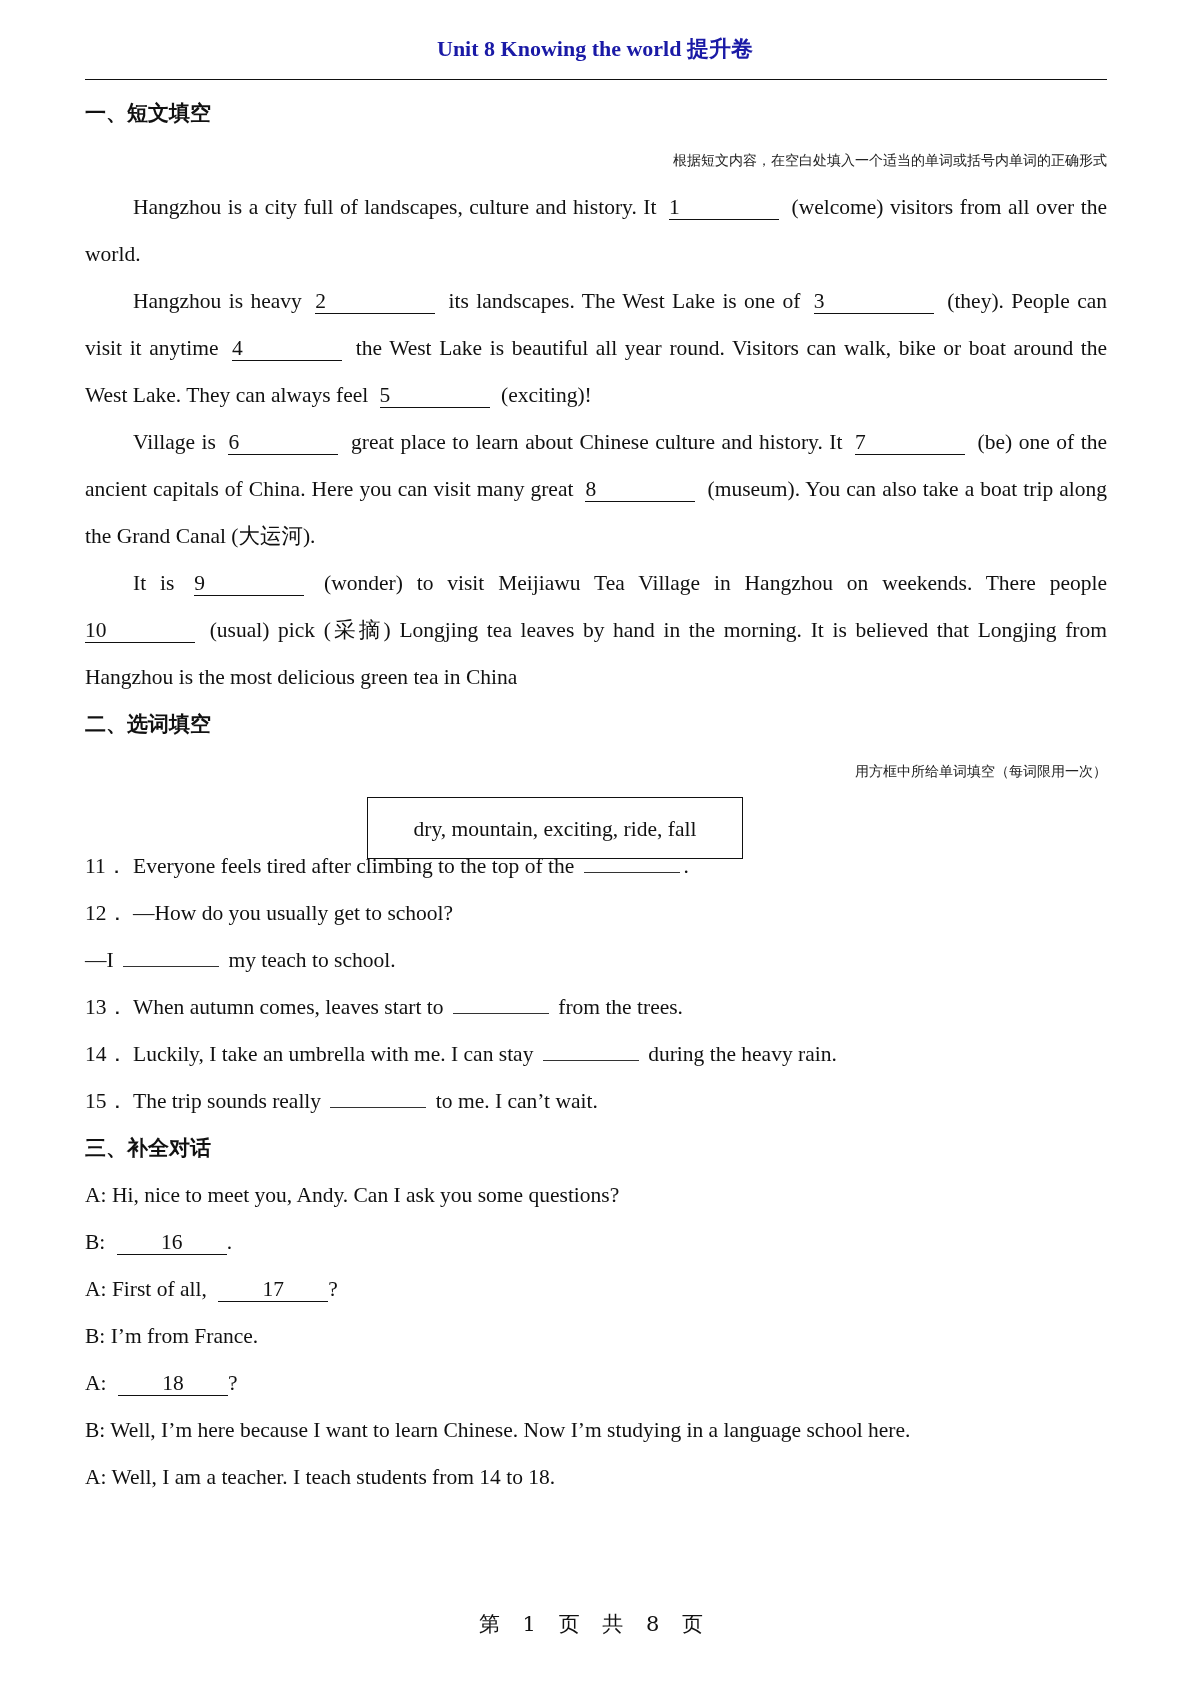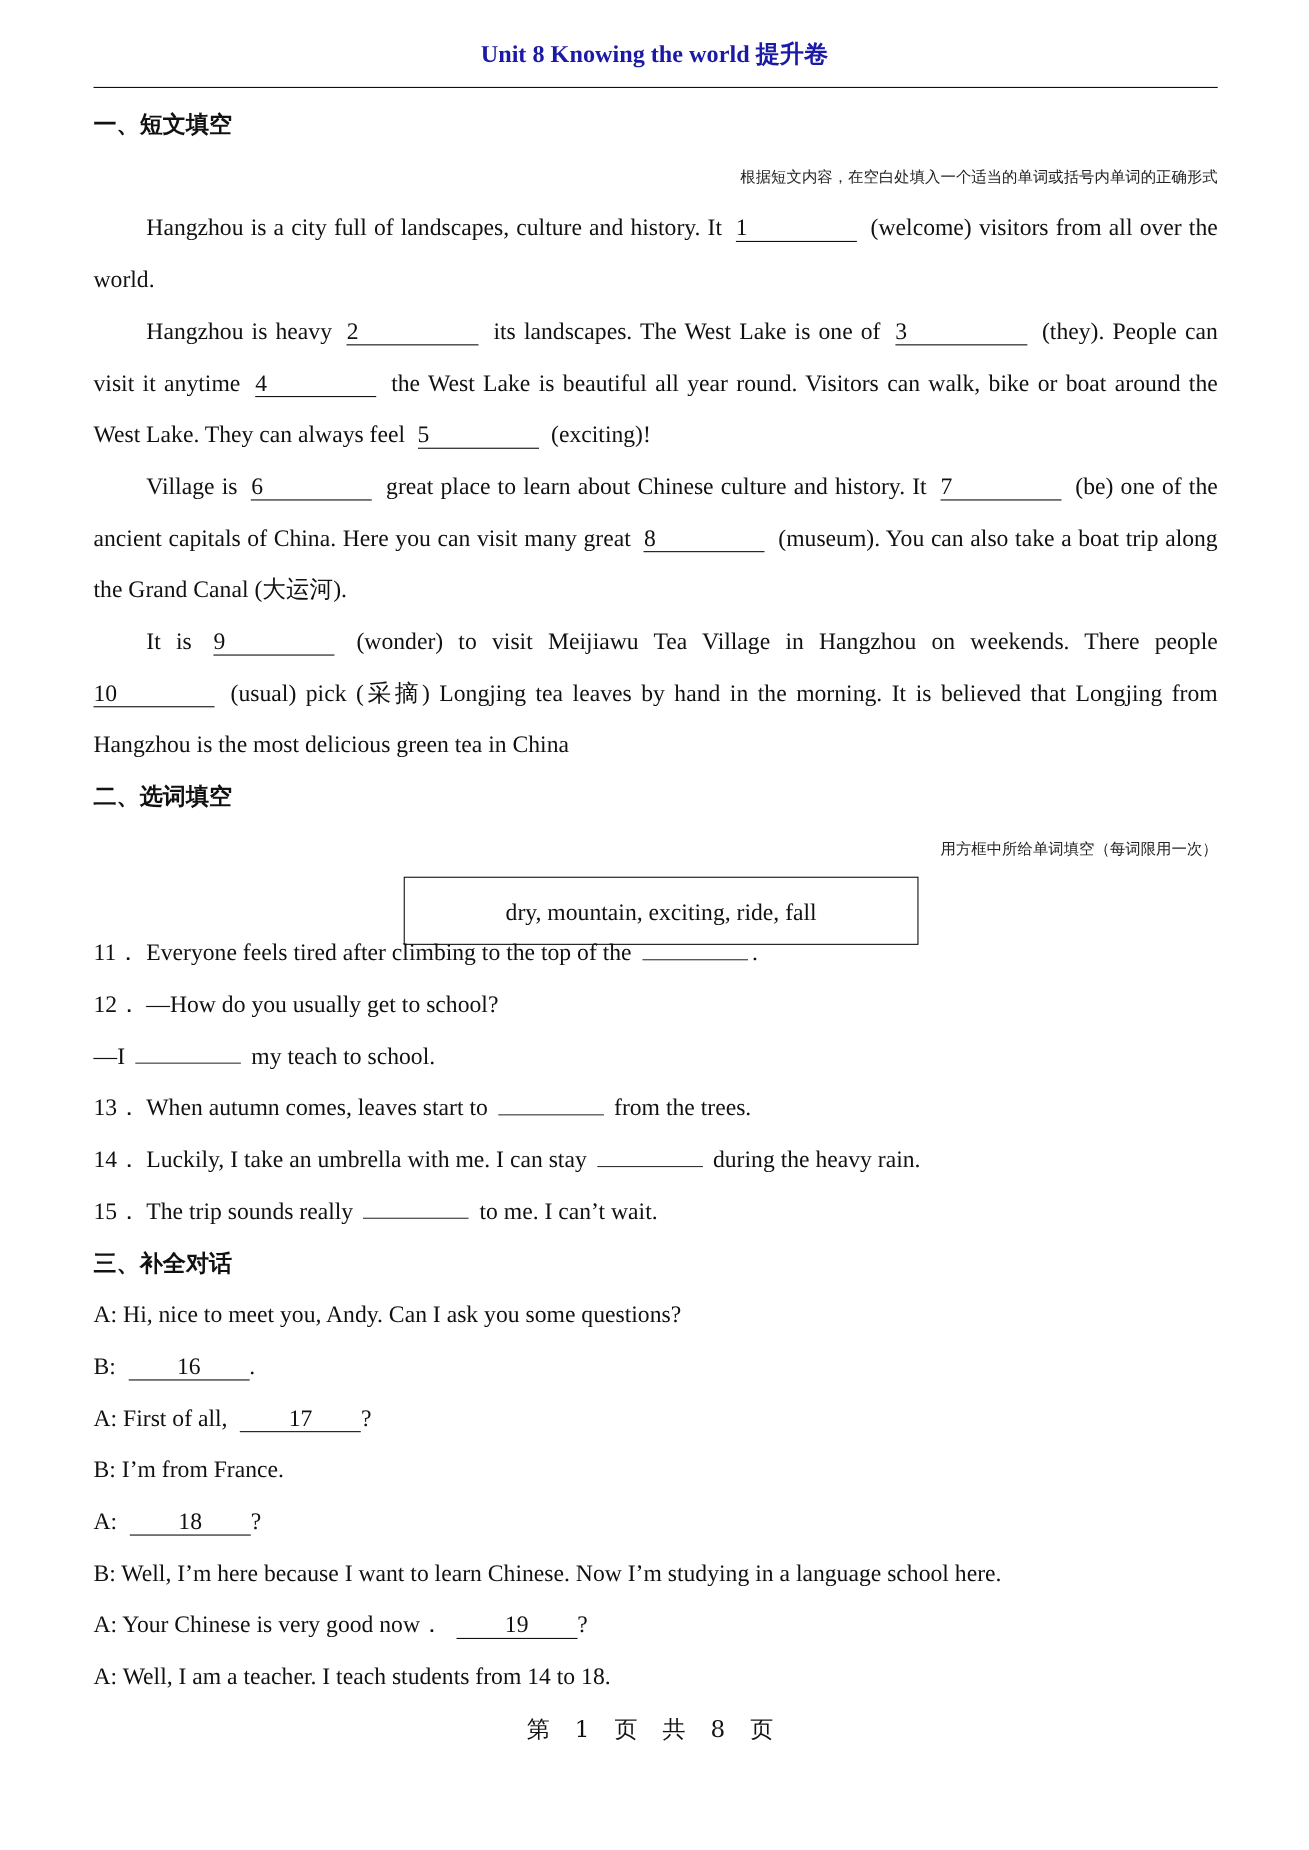--- a/index.html
+++ b/index.html
@@ -31,27 +31,27 @@
       display: inline-block; border-bottom: 1.5px solid #111; text-align: center;
       line-height: 24px; height: 24px; vertical-align: baseline; margin: 0 6px;
     }
     .blank.w110 { width: 110px; }
     .blank.w120 { width: 120px; }
     .plainblank {
       display: inline-block; width: 96px; border-bottom: 1px solid #333; height: 20px; margin: 0 4px;
     }
     .wordbox-wrap { height: 70px; position: relative; }
     .wordbox {
-      position: absolute; left: 282px; top: 2px; width: 468px; height: 62px;
+      position: absolute; left: 282px; top: 2px; width: 376px; height: 62px;
       border: 1.5px solid #111; text-align: center; line-height: 62px; box-sizing: border-box; font-family: Liberation Serif, serif;
     }
     .q-line { height: 47px; white-space: nowrap; }
     .q-num { display: inline-block; width: 48px; }
     .footer {
-      position: absolute; top: 1558px; left: 0; width: 1190px; text-align: center;
+      position: absolute; top: 1610px; left: 0; width: 1190px; text-align: center;
       font-family: "DejaVu Serif", "Liberation Serif", serif; font-size: 21px; letter-spacing: 8px;
     }
   </style>
 </head>
 <body>
 
 <div class="header-title">Unit 8 Knowing the world  提升卷</div>
 <div class="header-rule"></div>
 
 <div class="content">
@@ -138,20 +138,16 @@
   <div class="q-line">
     <span>A: First of all,</span>
     <span class="blank w110" style="margin-right:0">17</span><span>?</span>
   </div>
   <div class="q-line">B: I’m from France.</div>
   <div class="q-line">
     <span>A:</span>
     <span class="blank w110" style="margin-right:0">18</span><span>?</span>
   </div>
   <div class="q-line">B: Well, I’m here because I want to learn Chinese. Now I’m studying in a language school here.</div>
-  <div class="q-line">
-    <span>A: Your Chinese is very good now．</span>
-    <span class="blank w110" style="margin-right:0">19</span><span>?</span>
-  </div>
   <div class="q-line">A: Well, I am a teacher. I teach students from 14 to 18.</div>
 </div>
 
 <div class="footer">第 1 页 共 8 页</div>
 
 </body></html>

